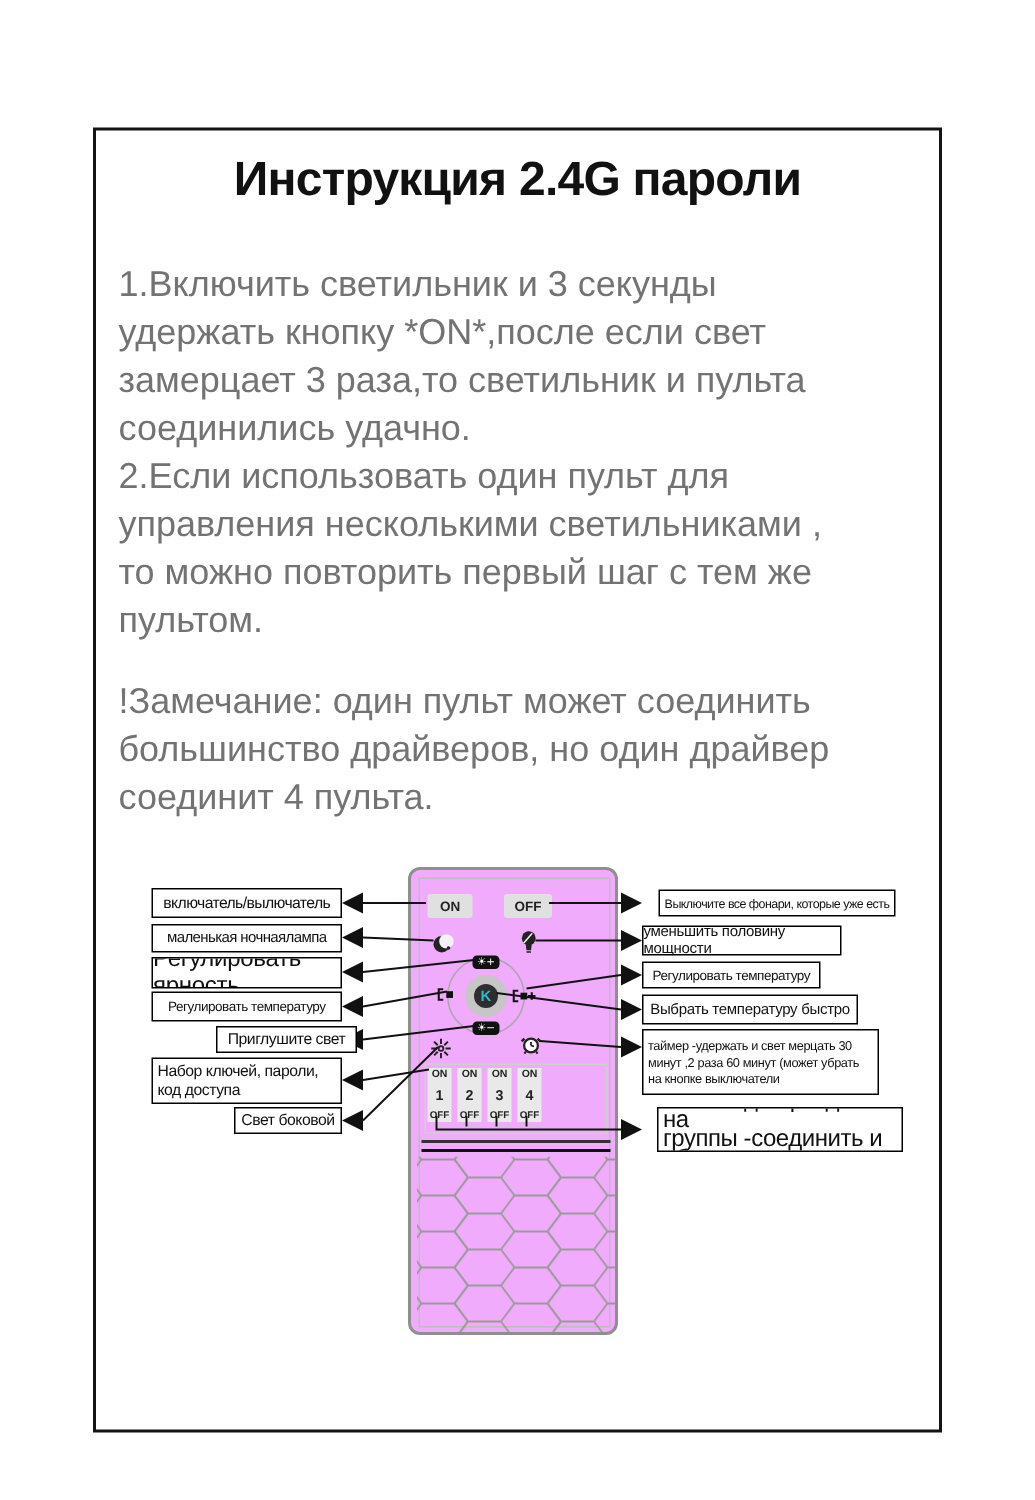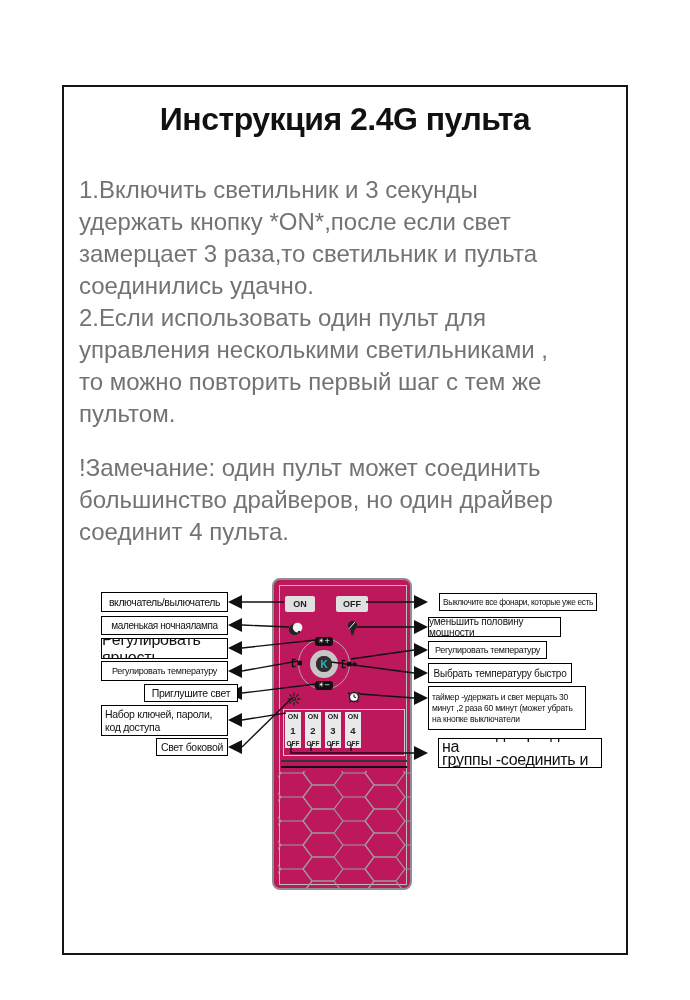--- a/index.html
+++ b/index.html
@@ -17,21 +17,21 @@
   .overlay{position:absolute;left:0;top:0;width:690px;height:434px;z-index:5;pointer-events:none;}
 
   
   .lbl{position:absolute;z-index:6;background:#fff;border:1.3px solid #000;
        display:flex;align-items:center;justify-content:center;text-align:left;
        color:#111;box-sizing:border-box;overflow:hidden;}
   .ml{white-space:pre-line;justify-content:flex-start;padding:1px 3px;}
 
   
   .remote{position:absolute;left:272px;top:12px;width:140px;height:312px;z-index:1;
-          background:#be185d;border:2px solid #8f8f8f;border-radius:8px;box-sizing:border-box;}
+          background:#f0abfc;border:2px solid #8f8f8f;border-radius:8px;box-sizing:border-box;}
   .inner{position:absolute;left:5px;top:5px;width:126px;height:298px;border:1px solid #bdbdbd;}
   .rbtn{position:absolute;background:#e0e0e0;border-radius:2px;color:#222;font-weight:700;
         font-size:9px;display:flex;align-items:center;justify-content:center;}
   .bigcircle{position:absolute;left:24px;top:58px;width:52px;height:52px;border:1.2px solid #a8a8a8;
              border-radius:50%;box-sizing:border-box;}
   .ring{position:absolute;left:36px;top:70px;width:28px;height:28px;border:6px solid #c6c6c6;
         border-radius:50%;box-sizing:border-box;}
   .kbtn{position:absolute;left:42px;top:76px;width:16px;height:16px;border-radius:50%;
         background:#2e2e2e;color:#2cb8c8;font-weight:700;font-size:10px;
         display:flex;align-items:center;justify-content:center;}
@@ -47,21 +47,21 @@
   .gframe{position:absolute;left:9px;top:129px;width:122px;height:47px;border:1px solid #cfcfcf;box-sizing:border-box;}
   .rule1{position:absolute;left:7px;top:180px;width:126px;height:1.5px;background:#333;}
   .rule2{position:absolute;left:7px;top:186px;width:126px;height:2px;background:#111;}
 </style>
 </head>
 <body>
 
 <div class="page">
   <div class="frame"></div>
 
-  <div class="title">Инструкция 2.4G пульта</div>
+  <div class="title">Инструкция 2.4G пароли</div>
 
   <div class="para p1">1.Включить светильник и 3 секунды
 удержать кнопку *ON*,после если свет
 замерцает 3 раза,то светильник и пульта
 соединились удачно.
 2.Если использовать один пульт для
 управления несколькими светильниками ,
 то можно повторить первый шаг с тем же
 пультом.</div>
   <div class="para p2">!Замечание: один пульт может соединить

